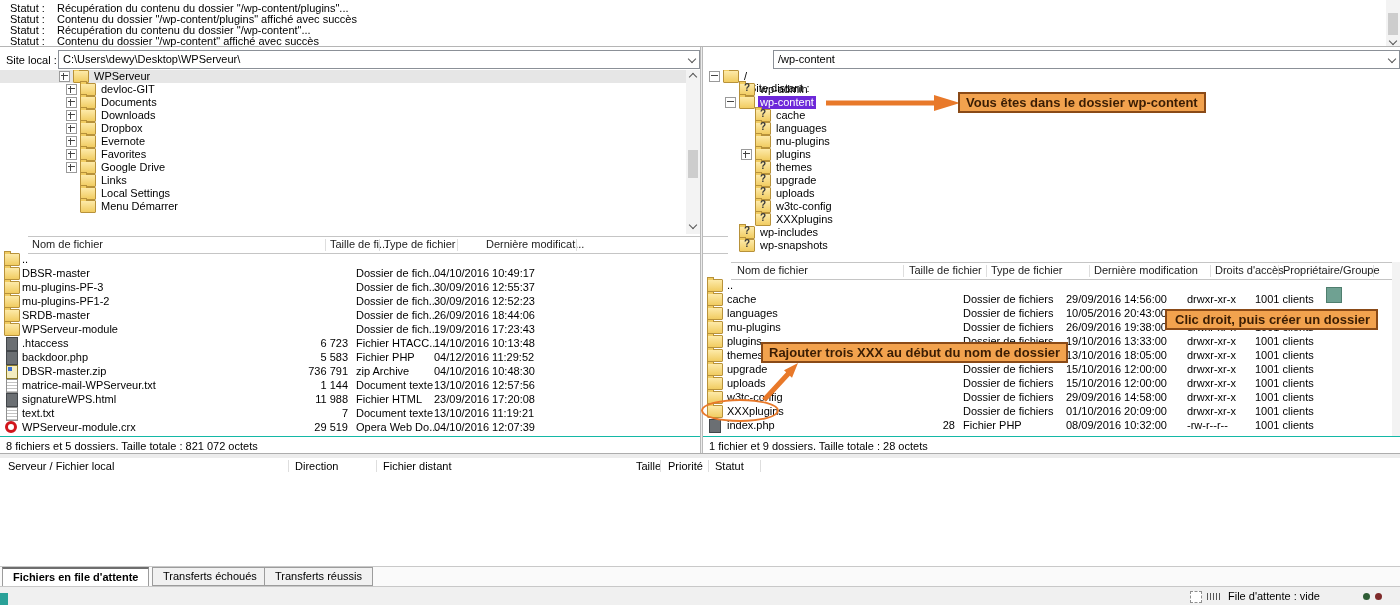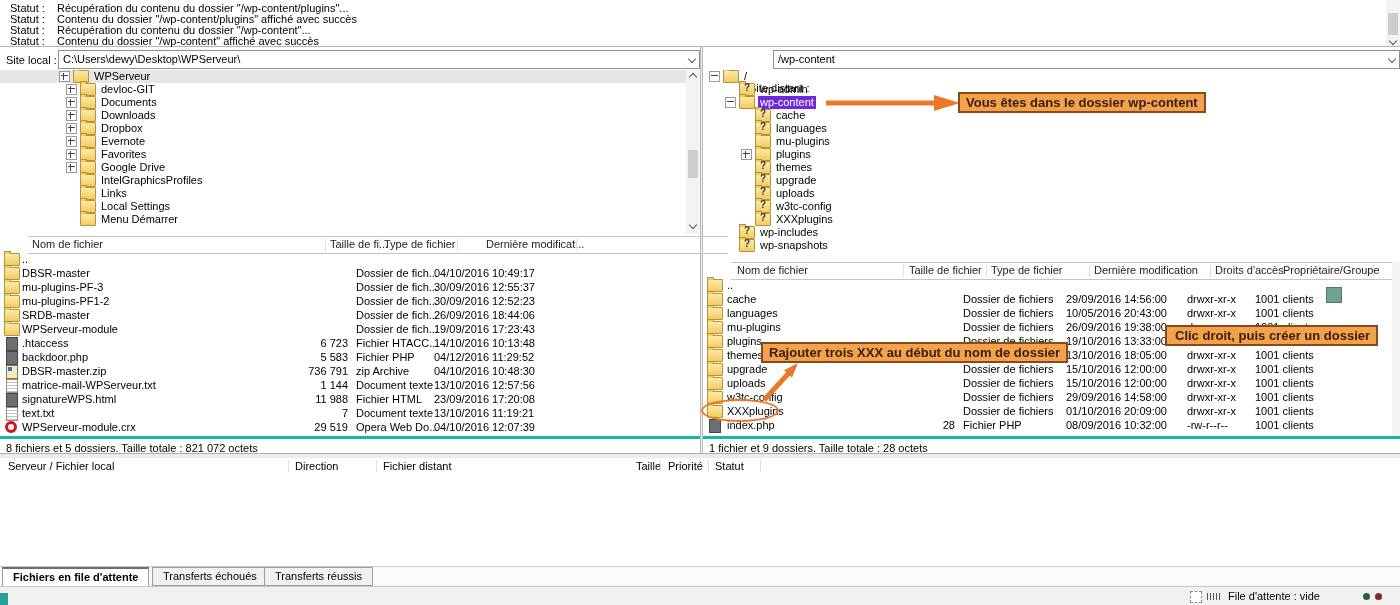--- a/index.html
+++ b/index.html
@@ -44,21 +44,21 @@
   .lrow{position:relative;height:14px;}
   .li{position:absolute;left:4px;top:1px;}
   .i-dark{width:10px;height:12px;background:#6b6f73;border:1px solid #42464a;margin-left:2px;}
   .i-text{width:10px;height:12px;background:#fff;border:1px solid #909090;margin-left:2px;background-image:repeating-linear-gradient(#fff 0 2px,#c3c3c3 2px 3px);}
   .i-zip{width:10px;height:12px;background:#f3ecc0;border:1px solid #8a7a2a;margin-left:2px;position:relative;}
   .i-zip::after{content:"";position:absolute;left:1px;top:1px;width:4px;height:4px;background:#3b6fd4;}
   .i-opera{width:12px;height:12px;border-radius:50%;border:3px solid #d1151c;background:#fff;box-sizing:border-box;margin-left:1px;}
   .cell{position:absolute;top:0;line-height:14px;white-space:nowrap;}
   .cl-name{left:22px;}.cl-size{left:288px;width:60px;text-align:right;}.cl-type{left:356px;}.cl-mod{left:434px;}
   .cr-name{left:24px;}.cr-size{left:178px;width:74px;text-align:right;}.cr-type{left:260px;}.cr-mod{left:363px;}.cr-perm{left:484px;}.cr-own{left:552px;}
-  .lstatus{position:absolute;left:0;width:1400px;top:436px;height:17px;border-top:3px solid #14b8a6;background:#fff;}
+  .lstatus{position:absolute;left:0;width:1400px;top:436px;height:17px;border-top:1px solid #14b8a6;background:#fff;}
   .lstatus span{position:absolute;top:3px;white-space:nowrap;}
   
   #vsplit{position:absolute;left:700px;top:47px;width:3px;height:406px;background:#ececec;border-left:1px solid #b9b9b9;border-right:1px solid #b9b9b9;box-sizing:border-box;}
   #qsplit{position:absolute;left:0;top:453px;width:1400px;height:4px;background:#ececec;border-top:1px solid #adadad;}
   
   #queue-hdr{position:absolute;left:0;top:458px;width:1400px;height:16px;background:#fff;border-bottom:1px solid #d8d8d8;}
   .qh{position:absolute;top:1px;line-height:15px;white-space:nowrap;}
   
   #tabs{position:absolute;left:0;top:566px;width:1400px;height:19px;border-top:1px solid #c9c9c9;background:#fafafa;}
   .tab{position:absolute;top:0;height:17px;line-height:17px;padding:0 10px;border:1px solid #9c9c9c;background:#f1f1f1;white-space:nowrap;}
@@ -150,25 +150,20 @@
       </div>
     <div class="trow lvA">
         <span class="exp e-plus"></span>
         <span class="ficon i-folder"></span>
         <span class="tlabel">Favorites</span>
       </div>
     <div class="trow lvA">
         <span class="exp e-plus"></span>
         <span class="ficon i-folder"></span>
         <span class="tlabel">Google Drive</span>
-      </div>
-    <div class="trow lvA">
-        <span class="exp e-none"></span>
-        <span class="ficon i-folder"></span>
-        <span class="tlabel">IntelGraphicsProfiles</span>
       </div>
     <div class="trow lvA">
         <span class="exp e-none"></span>
         <span class="ficon i-folder"></span>
         <span class="tlabel">Links</span>
       </div>
     <div class="trow lvA">
         <span class="exp e-none"></span>
         <span class="ficon i-folder"></span>
         <span class="tlabel">Local Settings</span>
@@ -493,16 +488,16 @@
     <polygon points="0,6.5 108,6.5 108,1 134,9 108,17 108,11.5 0,11.5" fill="#e8792a"></polygon>
   </svg>
   <div class="ann" style="left:958px;top:92px;">Vous êtes dans le dossier wp-content</div>
 
   <div class="ann" style="left:761px;top:342px;">Rajouter trois XXX au début du nom de dossier</div>
   <svg class="annsvg" style="left:752px;top:358px;" width="60" height="46" viewBox="0 0 60 46">
     <polygon points="13.8,43.7 37.8,17.7 40,19.7 46,5 32,12.3 34.2,14.3 10.2,40.3" fill="#e8792a"></polygon>
   </svg>
   <div id="ellipse"></div>
 
-  <div class="ann" style="left:1165px;top:325px;padding-left:8px;">Clic droit, puis créer un dossier</div>
+  <div class="ann" style="left:1165px;top:309px;padding-left:8px;">Clic droit, puis créer un dossier</div>
   <div id="teal-marker"></div>
 
 </div>
 
 </body></html>

